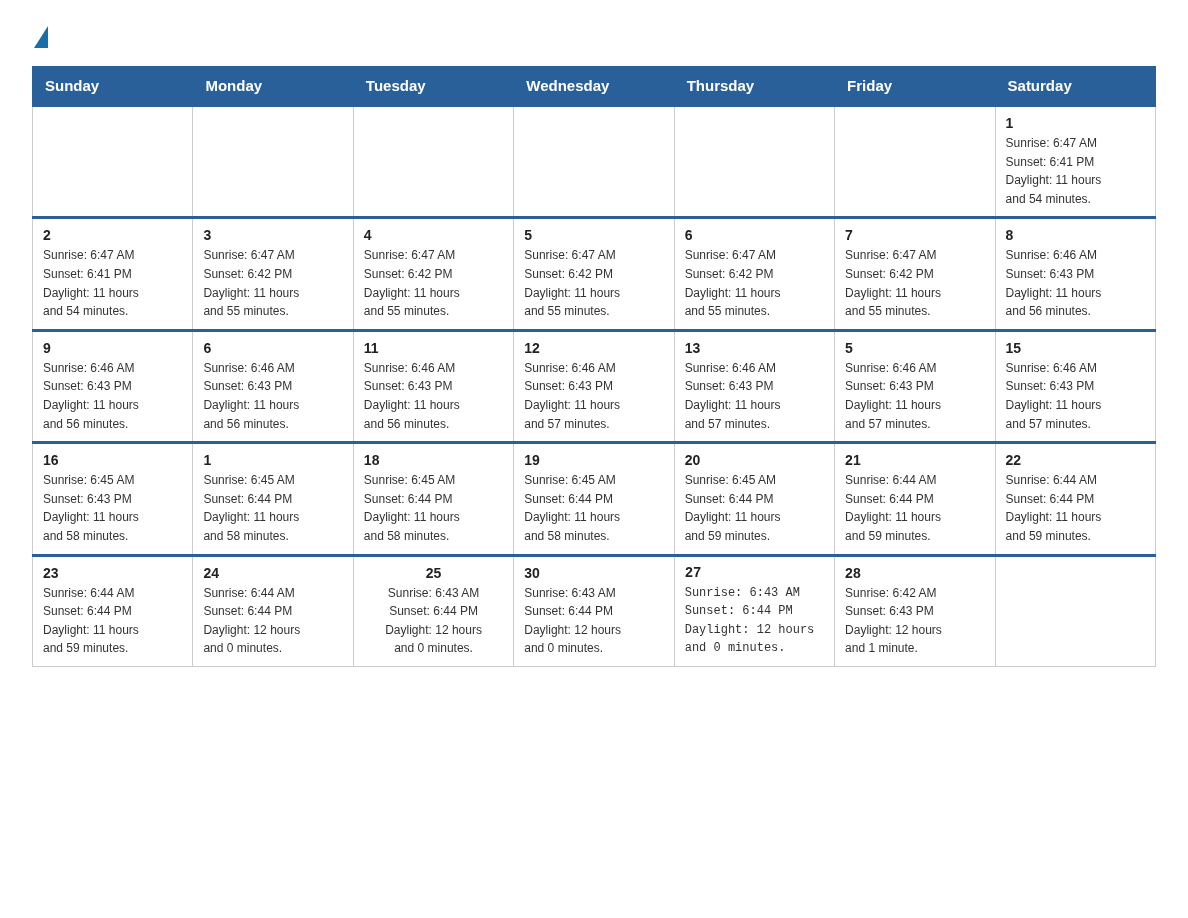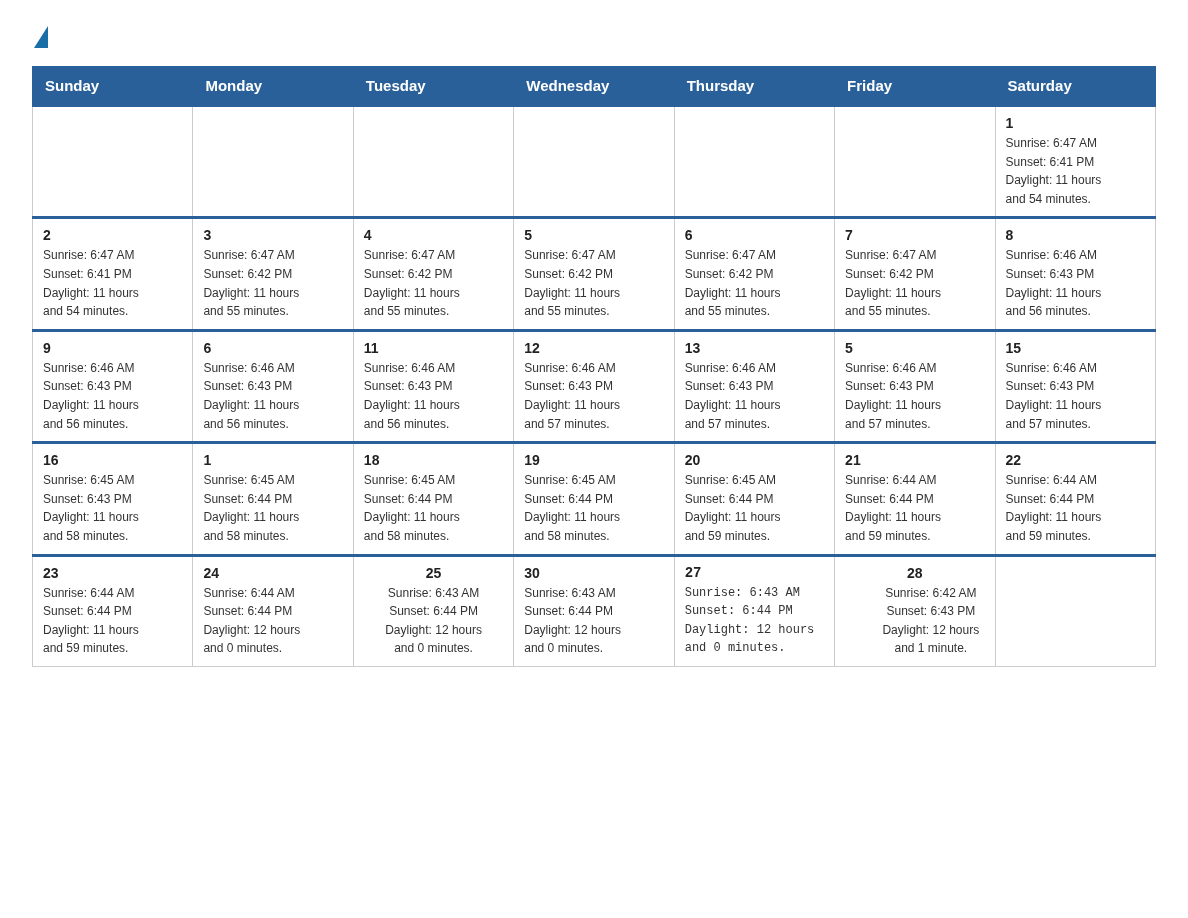--- a/index.html
+++ b/index.html
@@ -332,23 +332,23 @@
 Daylight: 12 hours
 and 0 minutes.</div>
         </td>
         <td style="border-top: 3px solid rgb(42, 96, 153); font-family: Liberation Mono, monospace;">
           <span class="day-number">27</span>
           <div class="day-info" style="white-space: pre-line;">Sunrise: 6:43 AM
 Sunset: 6:44 PM
 Daylight: 12 hours
 and 0 minutes.</div>
         </td>
-        <td style="border-top: 3px solid rgb(42, 96, 153); text-align: center;">
+        <td style="border-top: 3px solid rgb(42, 96, 153);">
           <span class="day-number">28</span>
-          <div class="day-info" style="white-space: pre-line; margin-left: 32px;">Sunrise: 6:42 AM
+          <div class="day-info" style="white-space: pre-line;">Sunrise: 6:42 AM
 Sunset: 6:43 PM
 Daylight: 12 hours
 and 1 minute.</div>
         </td>
         <td class="empty-cell" style="border-top: 3px solid rgb(42, 96, 153);"></td>
       </tr>
     </tbody>
 </table>
 
 </body></html>

